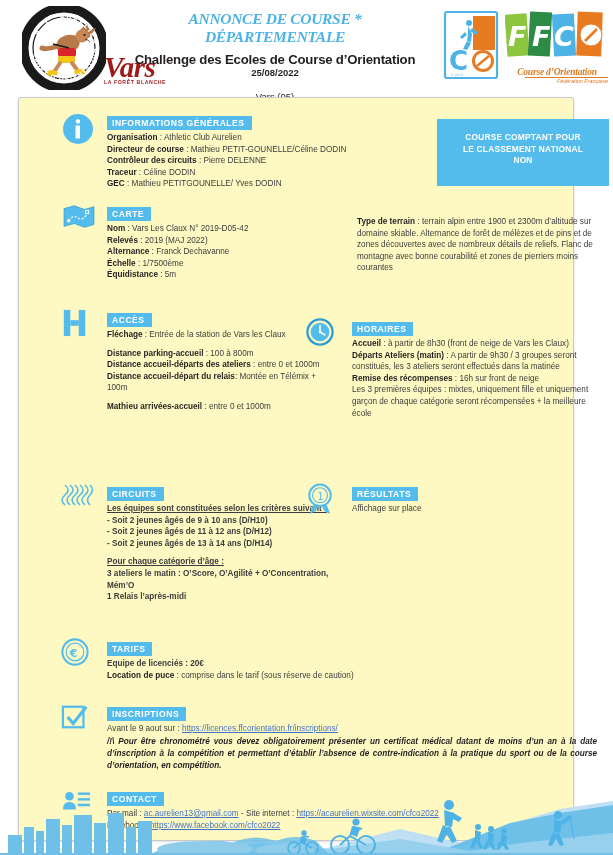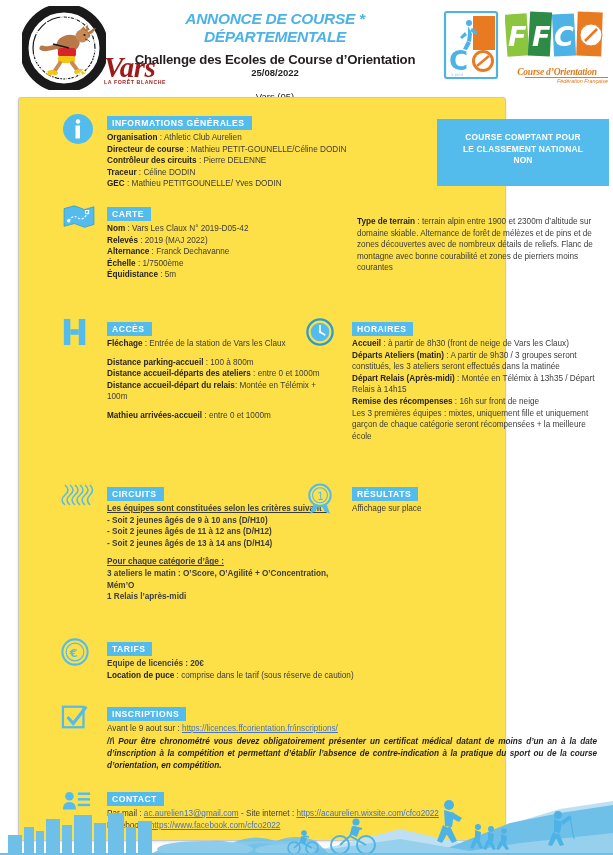--- a/index.html
+++ b/index.html
@@ -34,21 +34,21 @@
   }
   .vars-sub {
     font-size: 5.2px; color: #9e1b1b; letter-spacing: 0.6px;
     font-weight: bold; margin-top: -2px;
   }
   .title-block {
     position: absolute; left: 120px; top: 10px; width: 310px;
     text-align: center;
   }
   .title-main {
-    font-family: Liberation Sans, sans-serif;
+    font-family: Liberation Serif, serif;
     font-weight: bold; font-style: italic;
     font-size: 15.5px; color: #4db3e6;
     letter-spacing: -0.3px;
     text-transform: uppercase;
   }
   .title-sub {
     font-weight: bold; font-size: 13.2px; color: #231f20;
     margin-top: 6px; letter-spacing: -0.2px;
   }
   .title-date {
@@ -69,22 +69,22 @@
   }
   .ffco-caption2 {
     font-size: 5.4px; color: #e07b20; text-align: right;
     font-style: italic; border-top: 1px solid #e07b20;
     margin: 0 1px 0 20px; padding-top: 0px;
   }
 
   
   #panel {
     position: absolute; left: 18px; top: 97px;
-    width: 488px; height: 744px;
-    background: #fde047;
+    width: 556px; height: 744px;
+    background: #fef9c3;
     border: 1px solid #c9c9c9;
     border-radius: 3px;
     box-shadow: 0 1px 3px rgba(0,0,0,0.13);
   }
 
   .section { position: absolute; }
   .sec-icon { position: absolute; left: 0; top: 0; width: 36px; height: 34px; }
   .sec-body { margin-left: 46px; }
   .sec-title {
     display: inline-block;
@@ -111,21 +111,21 @@
     font-weight: bold; font-size: 8.4px; line-height: 11.5px;
     letter-spacing: 0.2px;
     padding-top: 13px;
   }
   .callout .non { font-size: 8.4px; }
 
   
   #sec-infos   { left: 42px;  top: 14px;  width: 370px; }
   #sec-carte   { left: 42px;  top: 105px; width: 270px; }
   #sec-terrain { left: 330px; top: 116px; width: 250px; }
-  #sec-acces   { left: 42px;  top: 220px; width: 275px; }
+  #sec-acces   { left: 42px;  top: 211px; width: 275px; }
   #sec-horaires{ left: 305px; top: 220x;  width: 275px; }
   #sec-circuits{ left: 42px;  top: 385px; width: 275px; }
   #sec-resultats{left: 305px; top: 385px; width: 275px; }
   #sec-tarifs  { left: 42px;  top: 540px; width: 400px; }
   #sec-inscr   { left: 42px;  top: 605px; width: 536px; }
   #sec-contact { left: 42px;  top: 690px; width: 536px; }
 
   .underline { text-decoration: underline; }
   .bold { font-weight: bold; }
   .italic-warn {
@@ -315,21 +315,20 @@
           <circle cx="15" cy="15" r="10" fill="#54bced"></circle>
           <path d="M15 8 v7 l5 3" stroke="#ffffff" stroke-width="1.7" fill="none" stroke-linecap="round"></path>
           <circle cx="15" cy="15" r="1.3" fill="#ffffff"></circle>
         </svg>
       </div>
       <div class="sec-body">
         <div class="sec-title">HORAIRES</div>
         <div class="txt">
           <div><b>Accueil</b> : <span>à partir de 8h30 (front de neige de Vars les Claux)</span></div>
           <div><b>Départs Ateliers (matin)</b> : <span>A partir de 9h30 / 3 groupes seront constitués, les 3 ateliers seront effectués dans la matinée</span></div>
-          <div><b>Départ Relais (Après-midi)</b> : <span>Montée en Télémix à 13h35 / Départ Relais à 14h15</span></div>
           <div><b>Remise des récompenses</b> : <span>16h sur front de neige</span></div>
           <div>Les 3 premières équipes : mixtes, uniquement fille et uniquement garçon de chaque catégorie seront récompensées + la meilleure école</div>
         </div>
       </div>
     </div>
 
     <div class="section" id="sec-circuits">
       <div class="sec-icon">
         <svg viewBox="0 0 34 24" width="34" height="24">
           <g fill="none" stroke="#54bced" stroke-width="1.6">

